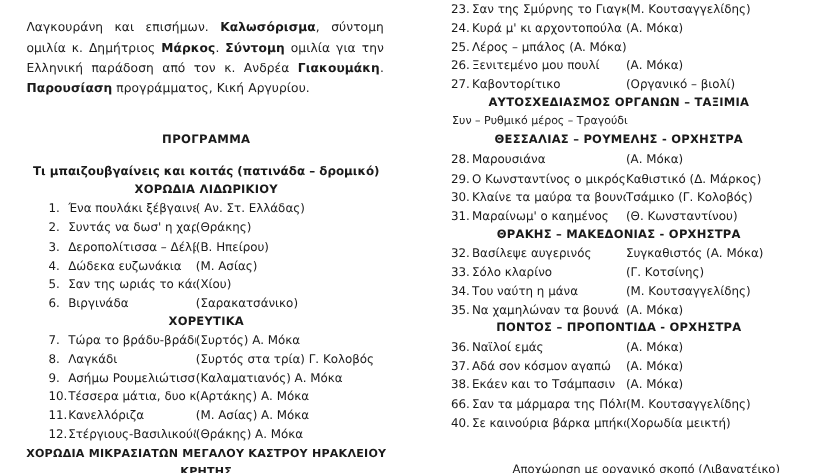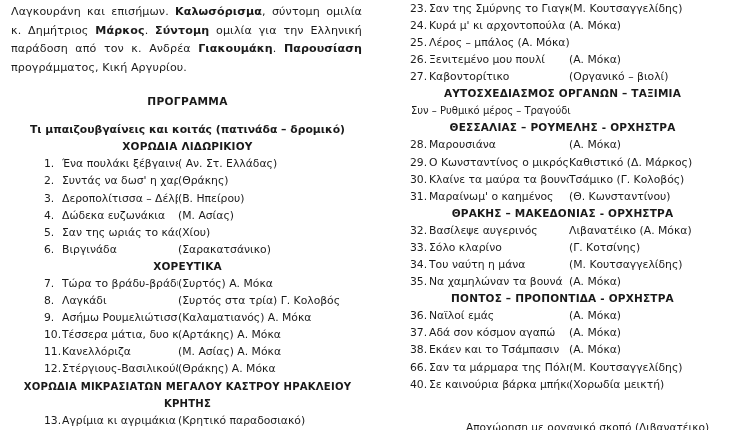--- a/index.html
+++ b/index.html
@@ -26,21 +26,21 @@
     top: 0;
     width: 375px;
     height: 430px;
     overflow: hidden;
   }
   .col-left  { left: 0; }
   .col-right { left: 375px; }
 
   
   .intro {
-    margin: 3px;
+    margin: 16px;
     padding: 0 10px 0 8px;
     font-size: 11.1px;
     line-height: 18.6px;
     text-align: justify;
     text-justify: inter-word;
     letter-spacing: 0.1px;
   }
   .intro b { font-weight: 700; }
 
   
@@ -278,21 +278,21 @@
         <span class="note">(Θ. Κωνσταντίνου)</span>
       </li>
     </ol>
 
     <div class="subhead">ΘΡΑΚΗΣ – ΜΑΚΕΔΟΝΙΑΣ - ΟΡΧΗΣΤΡΑ</div>
 
     <ol class="songs">
       <li>
         <span class="num">32.</span>
         <span class="title">Βασίλεψε αυγερινός</span>
-        <span class="note">Λιβανατέικο (Α. Μόκα)</span>
+        <span class="note">Συγκαθιστός (Α. Μόκα)</span>
       </li>
       <li>
         <span class="num">33.</span>
         <span class="title">Σόλο κλαρίνο</span>
         <span class="note">(Γ. Κοτσίνης)</span>
       </li>
       <li>
         <span class="num">34.</span>
         <span class="title">Του ναύτη η μάνα</span>
         <span class="note">(Μ. Κουτσαγγελίδης)</span>

